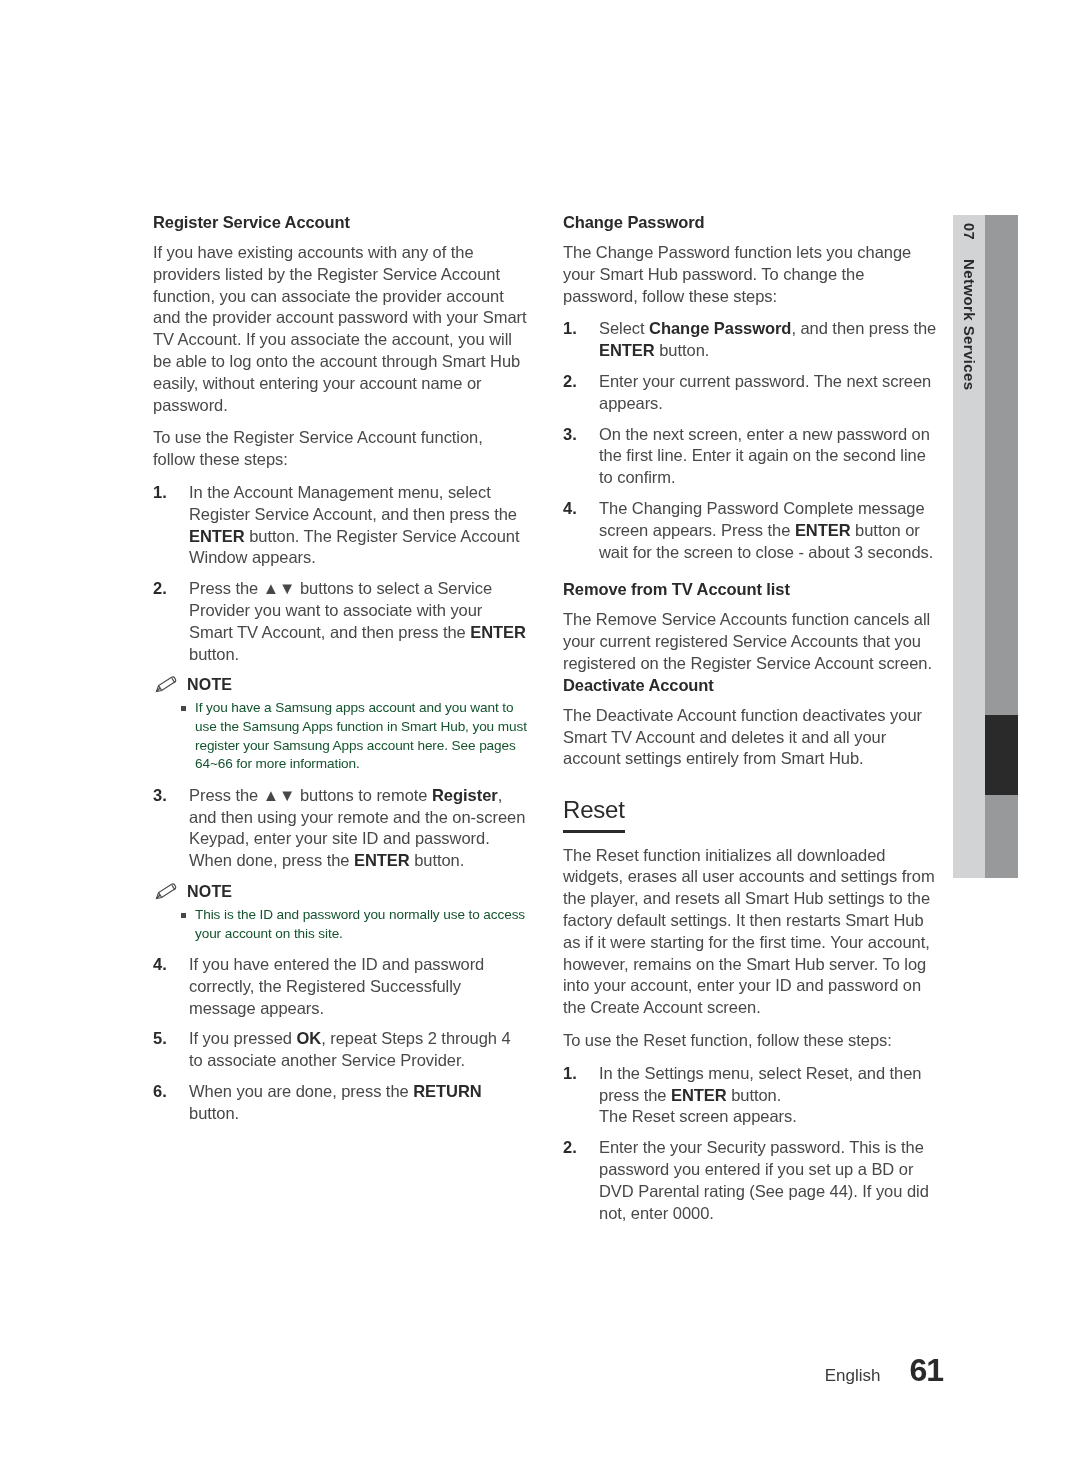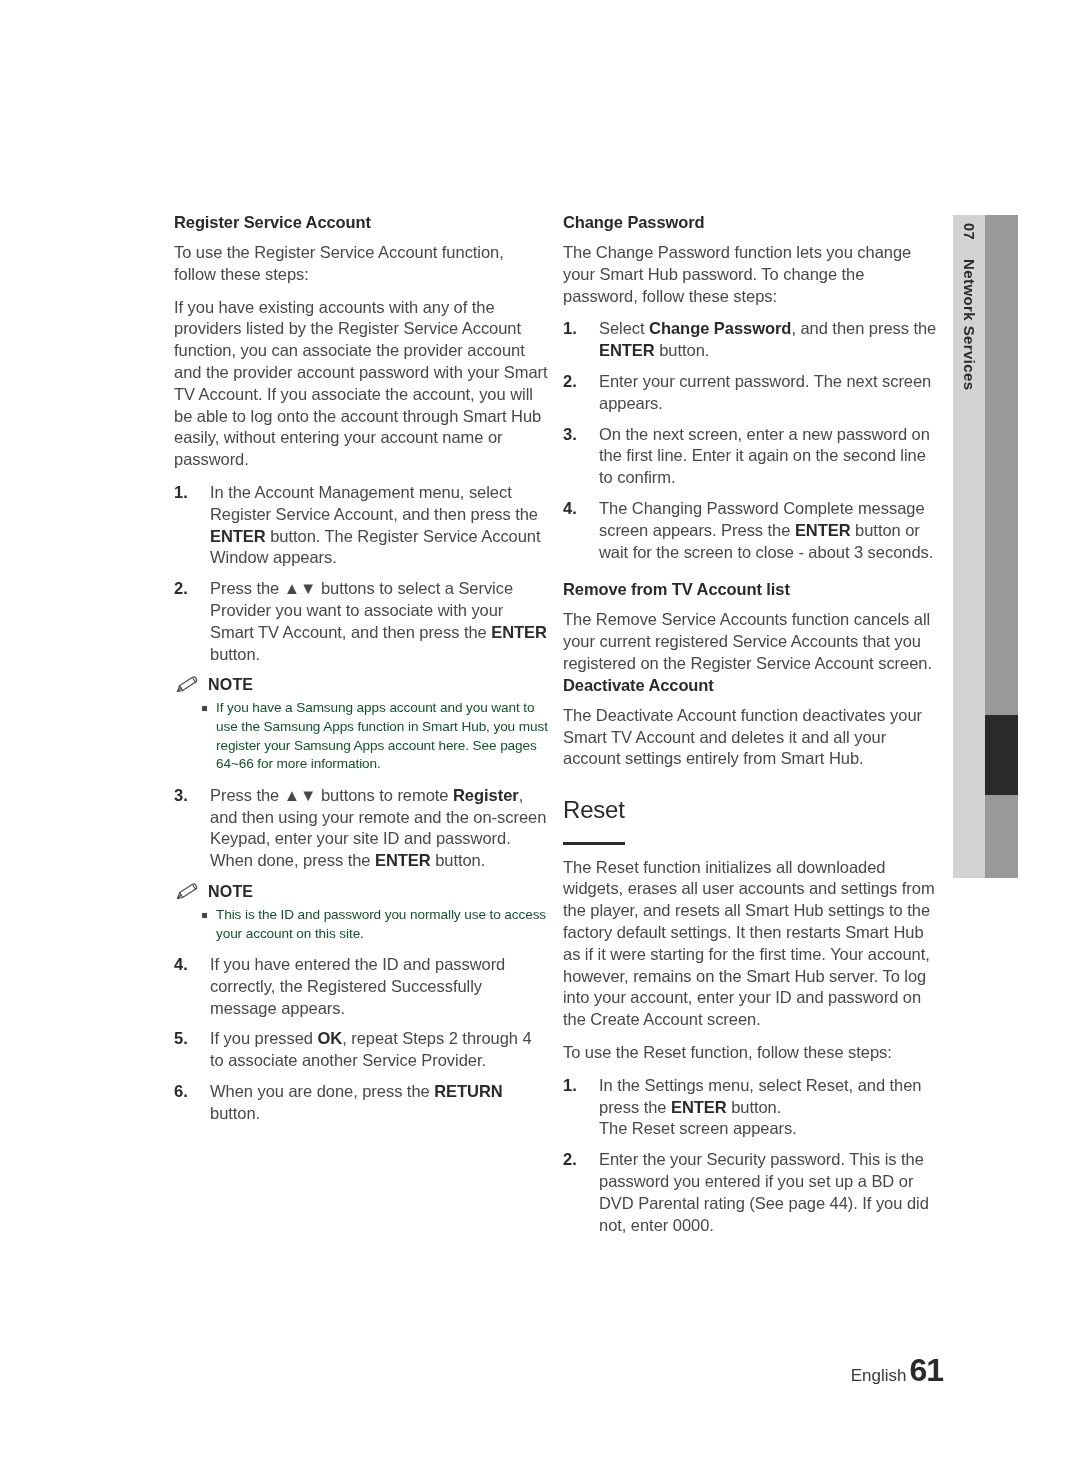--- a/index.html
+++ b/index.html
@@ -75,36 +75,36 @@
     font-size: 14.5px;
     font-weight: bold;
   }
   #side-tab .vtext .sep { display: inline-block; height: 10px; }
 
   
   .col {
     position: absolute;
     top: 212px;
   }
-  #col-left  { left: 174px; width: 375px; }
+  #col-left  { left: 153px; width: 375px; }
   #col-right { left: 563px; width: 380px; }
 
   h3.section-head {
     font-size: 16.5px;
     font-weight: bold;
     color: #2b2a2a;
     margin: 0 0 10px 0;
     line-height: 20px;
     letter-spacing: -0.1px;
   }
   h2.big-head {
     font-size: 24px;
     font-weight: normal;
     color: #2b2a2a;
-    margin: 0 0 16px 0;
+    margin: 0 0 4px 0;
     line-height: 28px;
     display: inline-block;
     letter-spacing: -0.2px;
   }
   .big-head-wrap {
     margin-top: 26px;
     margin-bottom: 12px;
   }
   .big-head-rule {
     width: 62px;
@@ -185,21 +185,21 @@
 
   b, strong { color: #2b2a2a; font-weight: bold; }
 
   
   #footer {
     position: absolute;
     right: 137px;
     bottom: 88px;
     display: flex;
     align-items: baseline;
-    gap: 3px;
+    gap: 29px;
   }
   #footer .lang {
     font-size: 17px;
     color: #3a3a3c;
   }
   #footer .pageno {
     font-size: 32px;
     font-weight: bold;
     color: #2b2a2a;
     letter-spacing: -1px;
@@ -220,23 +220,23 @@
         <span class="sep"></span>
         <span>Network Services</span>
       </div>
     </div>
   </div>
 
   <div class="col" id="col-left">
 
     <h3 class="section-head">Register Service Account</h3>
 
+    <p class="body">If you have existing accounts with any of the providers listed by the Register Service Account function, you can associate the provider account and the provider account password with your Smart TV Account. If you associate the account, you will be able to log onto the account through Smart Hub easily, without entering your account name or password.</p>
+
     <p class="body">To use the Register Service Account function, follow these steps:</p>
-
-    <p class="body">If you have existing accounts with any of the providers listed by the Register Service Account function, you can associate the provider account and the provider account password with your Smart TV Account. If you associate the account, you will be able to log onto the account through Smart Hub easily, without entering your account name or password.</p>
 
     <ol class="steps">
       <li>
         <span class="num">1.</span><span>In the Account Management menu, select Register Service Account, and then press the </span><b>ENTER</b><span> button. The Register Service Account Window appears.</span>
       </li>
       <li>
         <span class="num">2.</span><span>Press the </span><span>▲▼</span><span> buttons to select a Service Provider you want to associate with your Smart TV Account, and then press the </span><b>ENTER</b><span> button.</span>
       </li>
     </ol>
 

